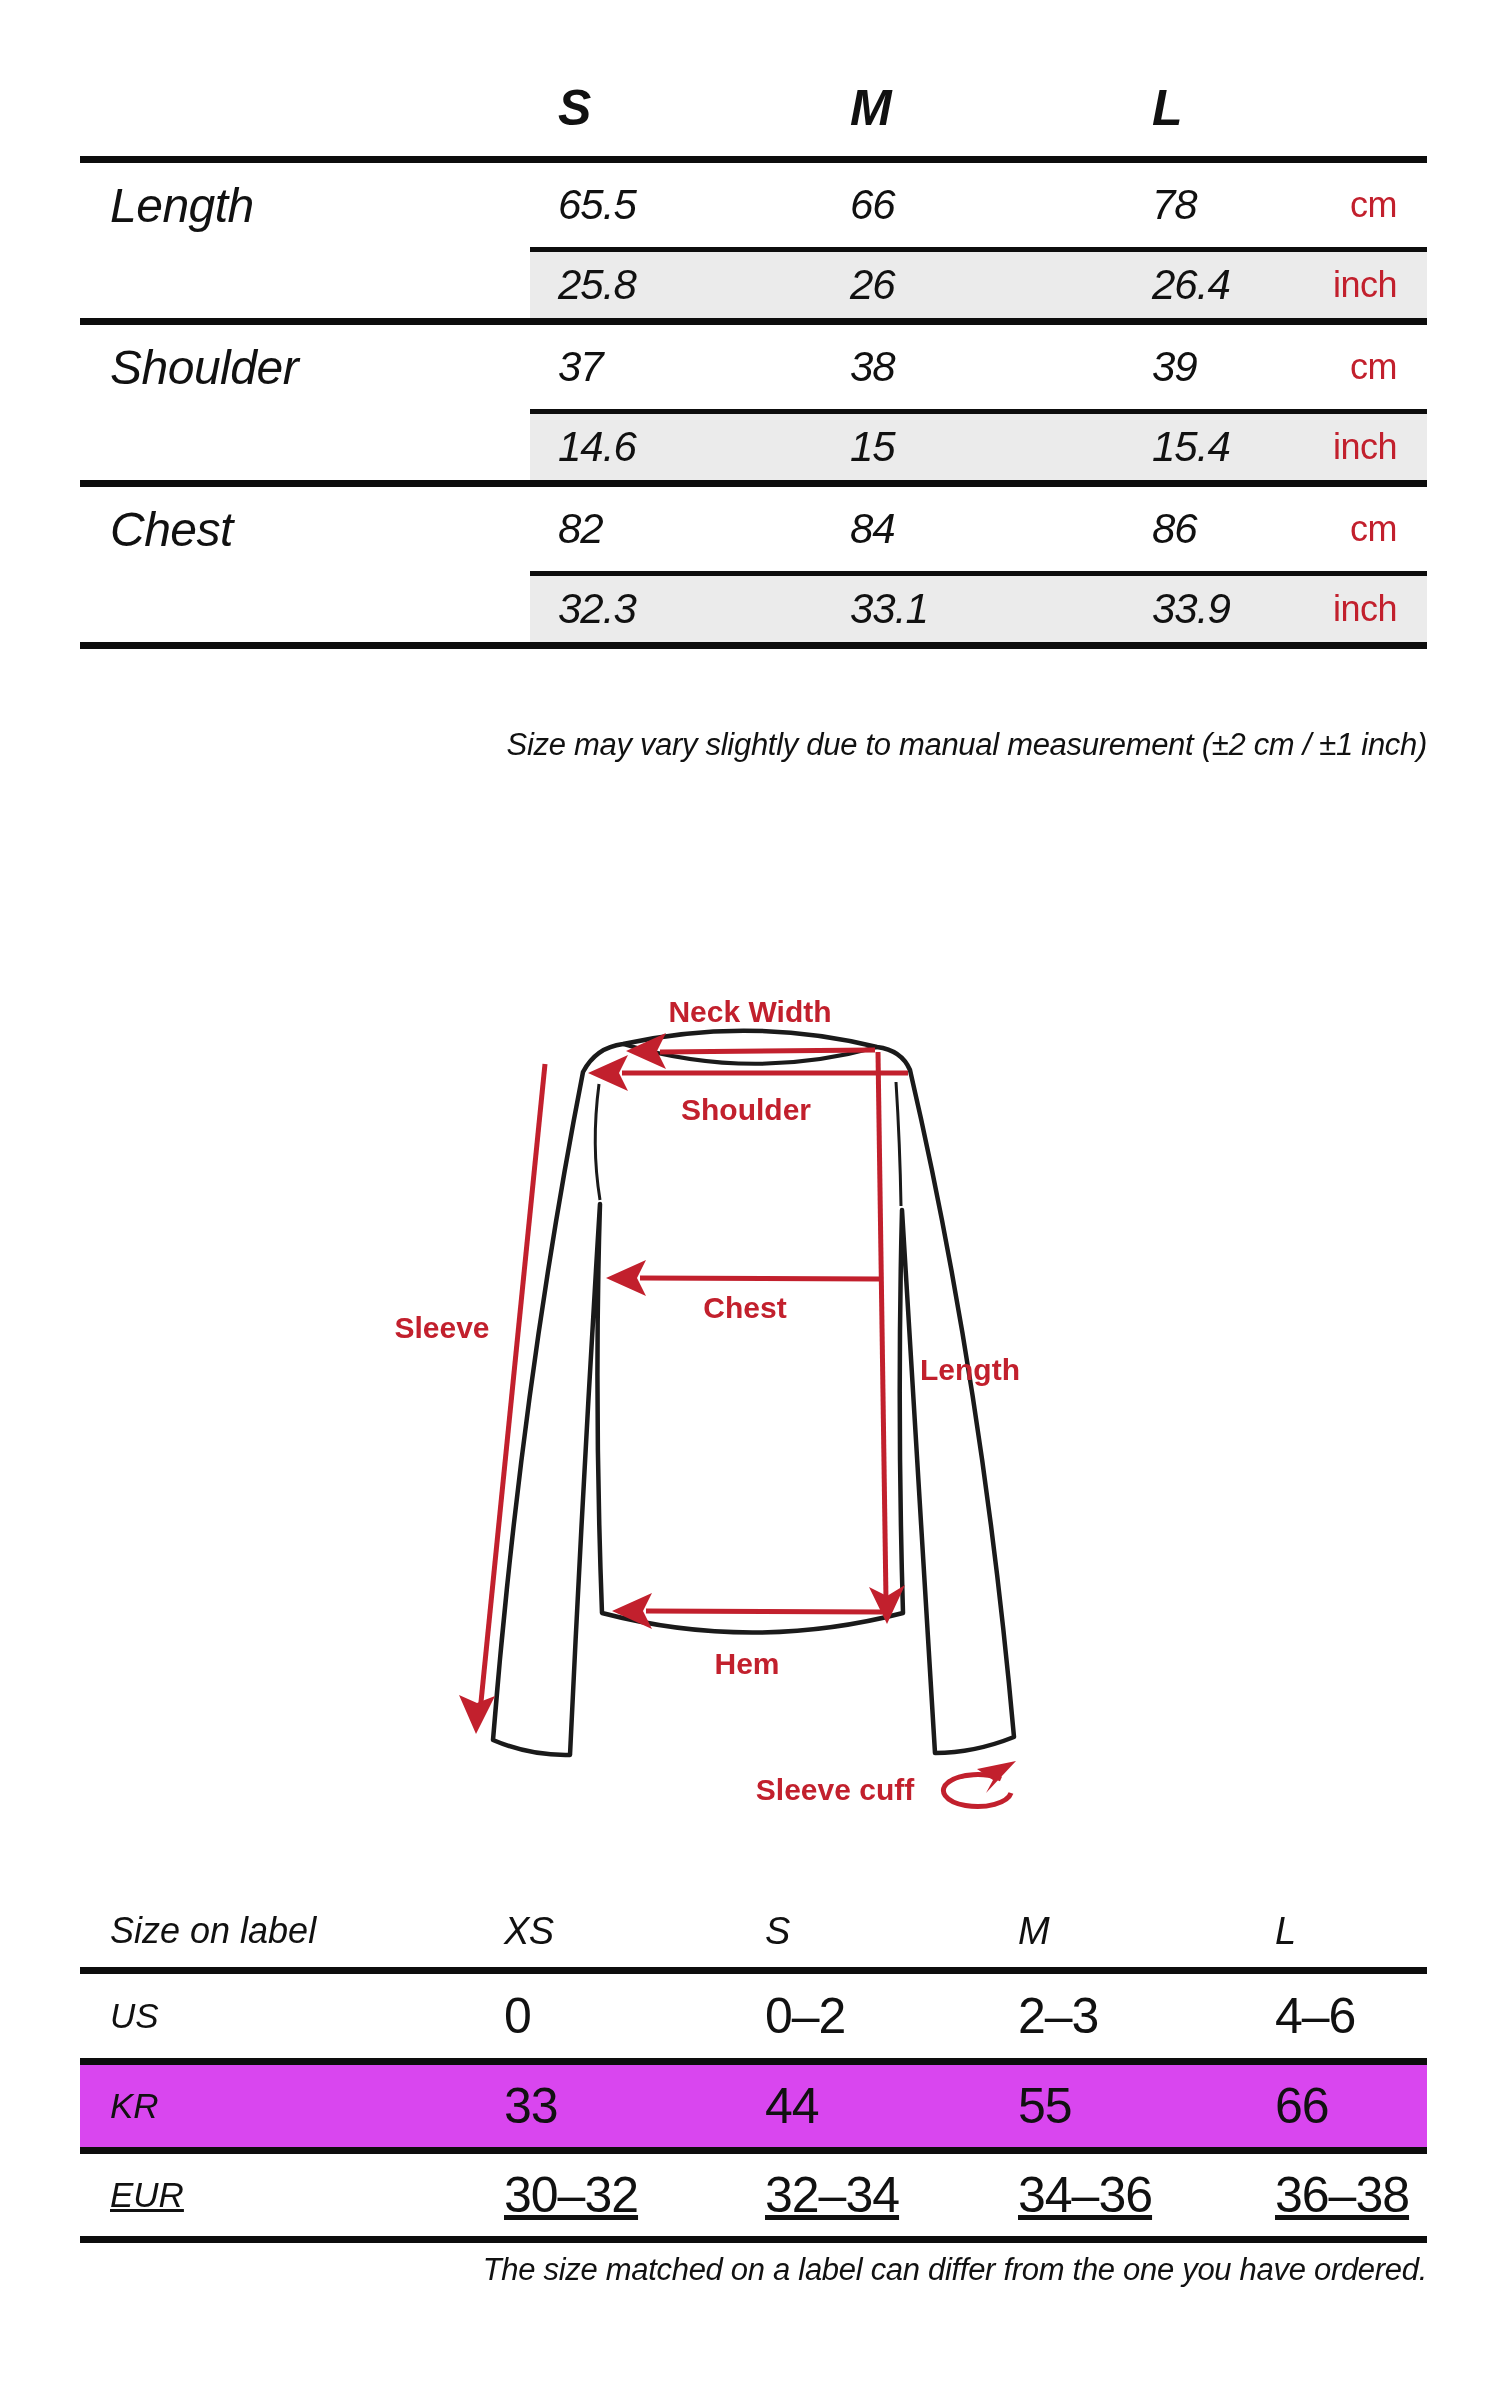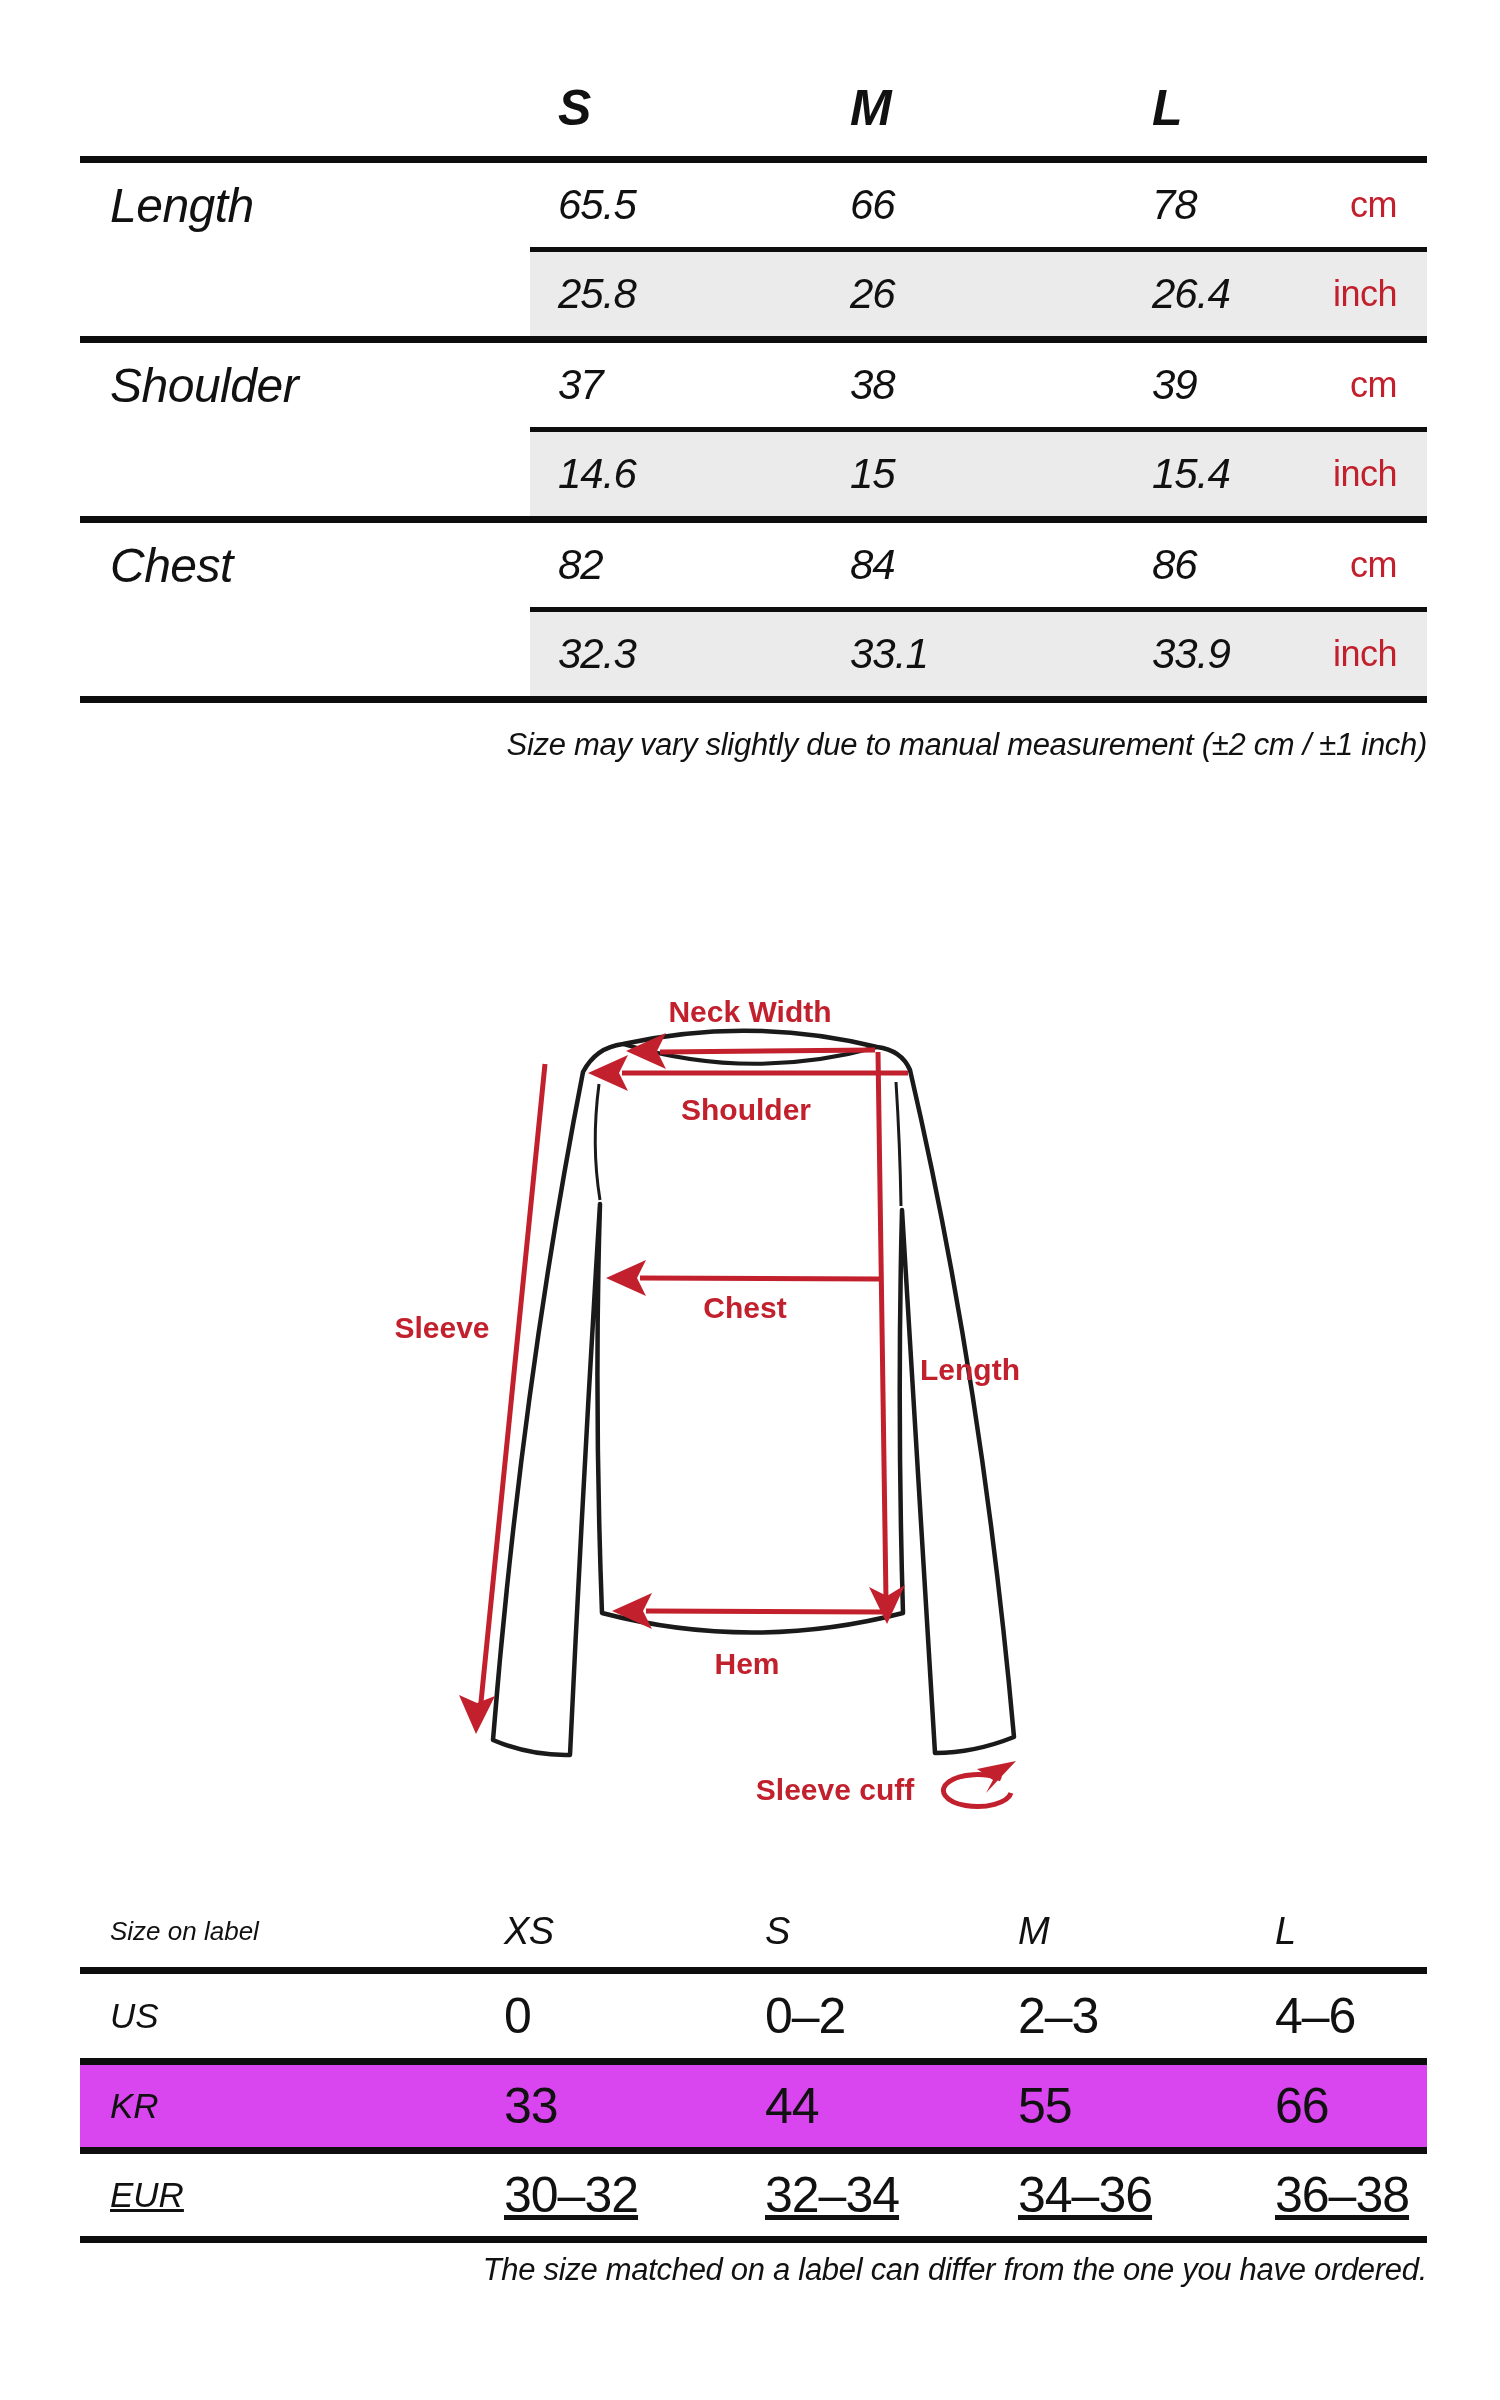--- a/index.html
+++ b/index.html
@@ -13,21 +13,21 @@
   }
   .page { position:absolute; inset:0; }
 
   
   .mtable { position:absolute; left:80px; top:60px; width:1347px; }
   .mrow, .m-header { display:grid; grid-template-columns:450px 292px 302px 206px 1fr; align-items:center; }
   .m-header { height:96px; border-bottom:7px solid #0d0d0d; }
   .size-h { font-size:50px; font-weight:700; font-style:italic; padding-left:28px; letter-spacing:-1px; }
   .m-group { border-bottom:7px solid #0d0d0d; }
   .mrow.cmrow { height:84px; }
-  .mrow.inchrow { grid-template-columns:450px 1fr; height:89px; align-items:stretch; }
+  .mrow.inchrow { grid-template-columns:450px 1fr; height:71px; align-items:stretch; }
   .inch-band {
     display:grid; grid-template-columns:292px 302px 206px 1fr; align-items:center;
     background:#ebebeb; border-top:5px solid #0d0d0d; box-sizing:border-box;
   }
   .rlabel { font-size:48px; font-style:italic; padding-left:30px; letter-spacing:-0.5px; }
   .val { font-size:42px; padding-left:28px; letter-spacing:-1px;font-style:italic; }
   .unit { font-size:36px; justify-self:end; padding-right:30px; letter-spacing:-0.5px; }
 
   
   .note { position:absolute; right:73px; font-size:31px; font-style:italic; white-space:nowrap; letter-spacing:-0.3px; }
@@ -38,21 +38,21 @@
   .diagram { position:absolute; left:230px; top:950px; width:900px; height:900px; }
   .dlabel { font-family:"Liberation Sans", sans-serif; font-size:30px; font-weight:700; text-anchor:middle; }
 
   
   .stable { position:absolute; left:80px; top:1895px; width:1347px; }
   .srow { display:grid; grid-template-columns:424px 261px 253px 257px 1fr; align-items:center; border-bottom:7px solid #0d0d0d; }
   .srow.s-header { height:72px; }
   .srow.usrow { height:84px; }
   .srow.krrow { height:82px; background:#d946ef; }
   .srow.eurrow { height:82px;text-decoration:underline; }
-  .s-header-label { font-size:26px; font-style:italic; padding-left:30px; }
+  .s-header-label { font-size:36px; font-style:italic; padding-left:30px; }
   .s-col-h { font-size:38px; font-style:italic; letter-spacing:-0.5px; }
   .s-rlabel { font-size:35px; font-style:italic; padding-left:30px; }
   .s-val { font-size:50px; letter-spacing:-1px; }
 </style>
 </head>
 <body>
 
 <div class="page">
 
   <section class="mtable">

